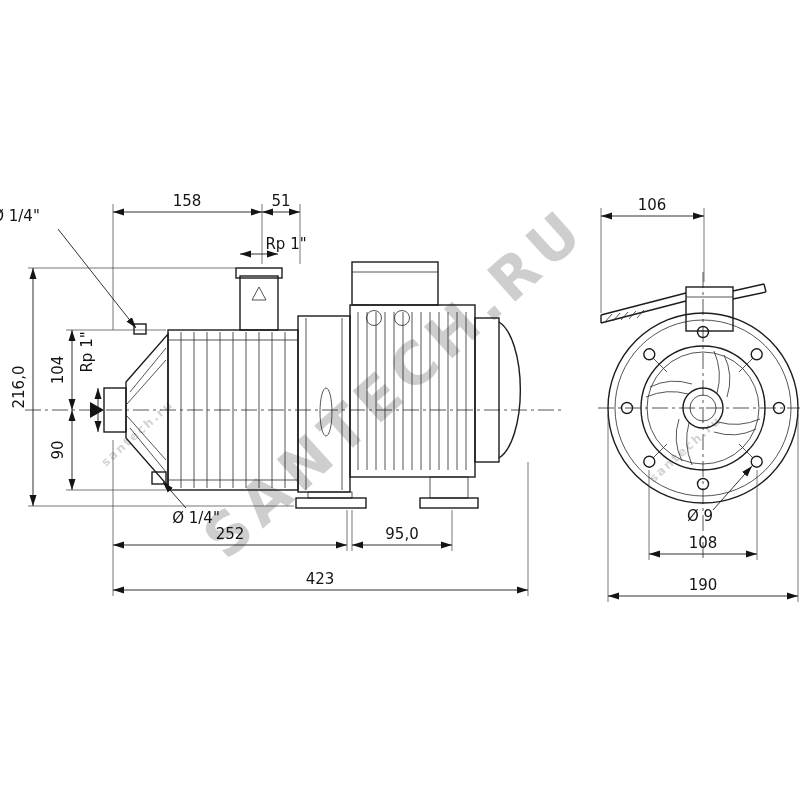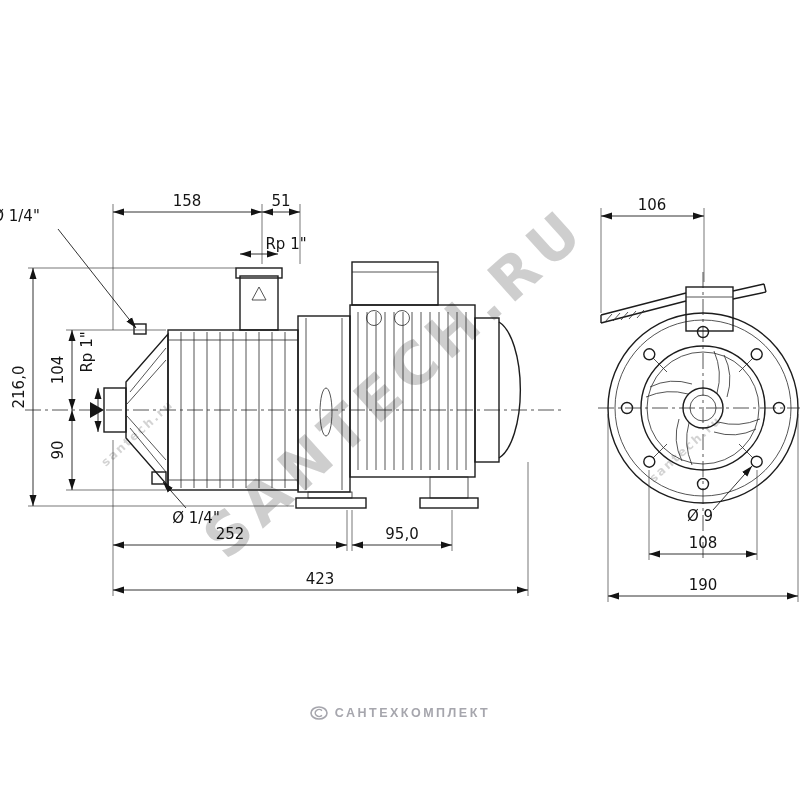--- a/index.html
+++ b/index.html
@@ -186,20 +186,13 @@
       <text x="703" y="548" class="dtext">108</text>
     </g>
     <g>
       <path d="M608,414 V602 M798,414 V602" class="ext"></path>
       <line x1="608" y1="596" x2="798" y2="596" class="dim" marker-start="url(#arr)" marker-end="url(#arr)"></line>
       <text x="703" y="590" class="dtext">190</text>
     </g>
   </g>
 </svg>
 
-<div class="footer">
-  <svg width="18" height="14" viewBox="0 0 18 14">
-    <ellipse cx="9" cy="7" rx="8" ry="6" fill="none" stroke="#a6a6ad" stroke-width="1.6"></ellipse>
-    <path d="M12,4.6 A4,3.4 0 1 0 12,9.4" fill="none" stroke="#a6a6ad" stroke-width="1.4"></path>
-  </svg>
-  <span>САНТЕХКОМПЛЕКТ</span>
-</div>
 </div>
 
 </body></html>

